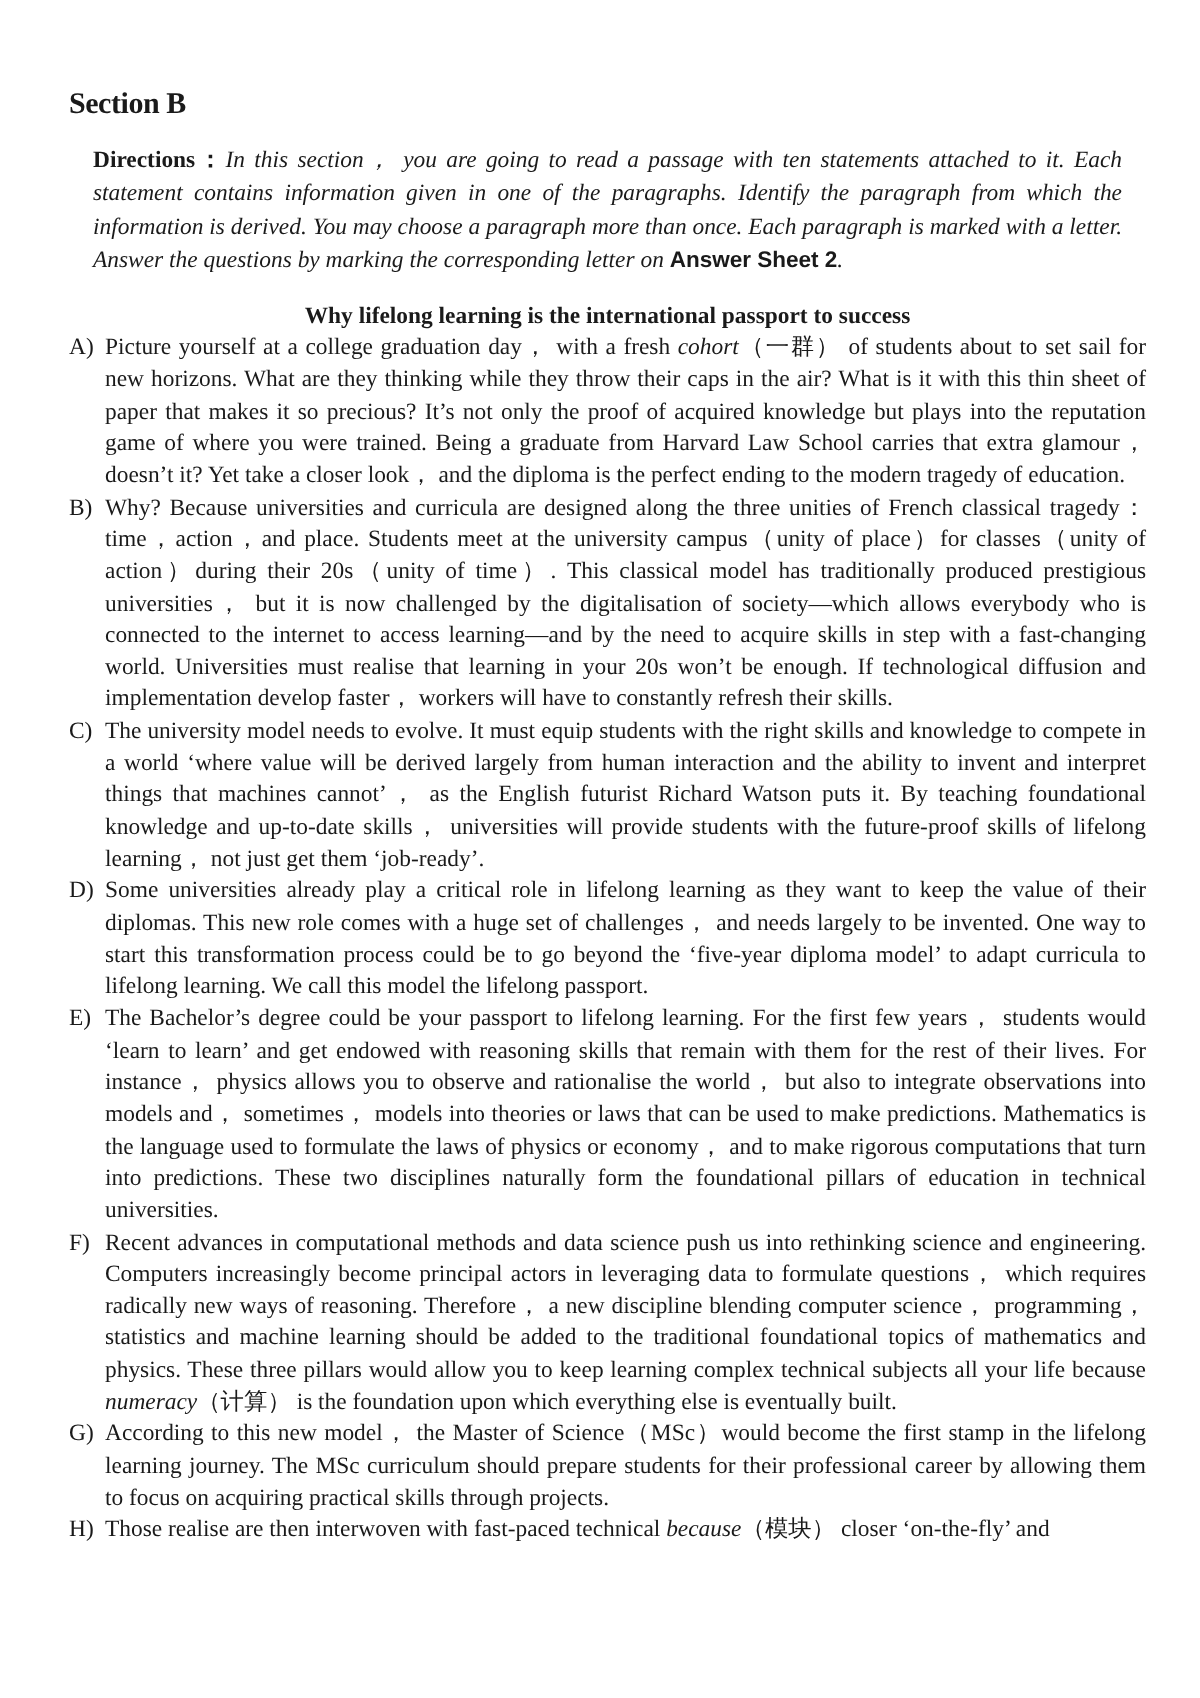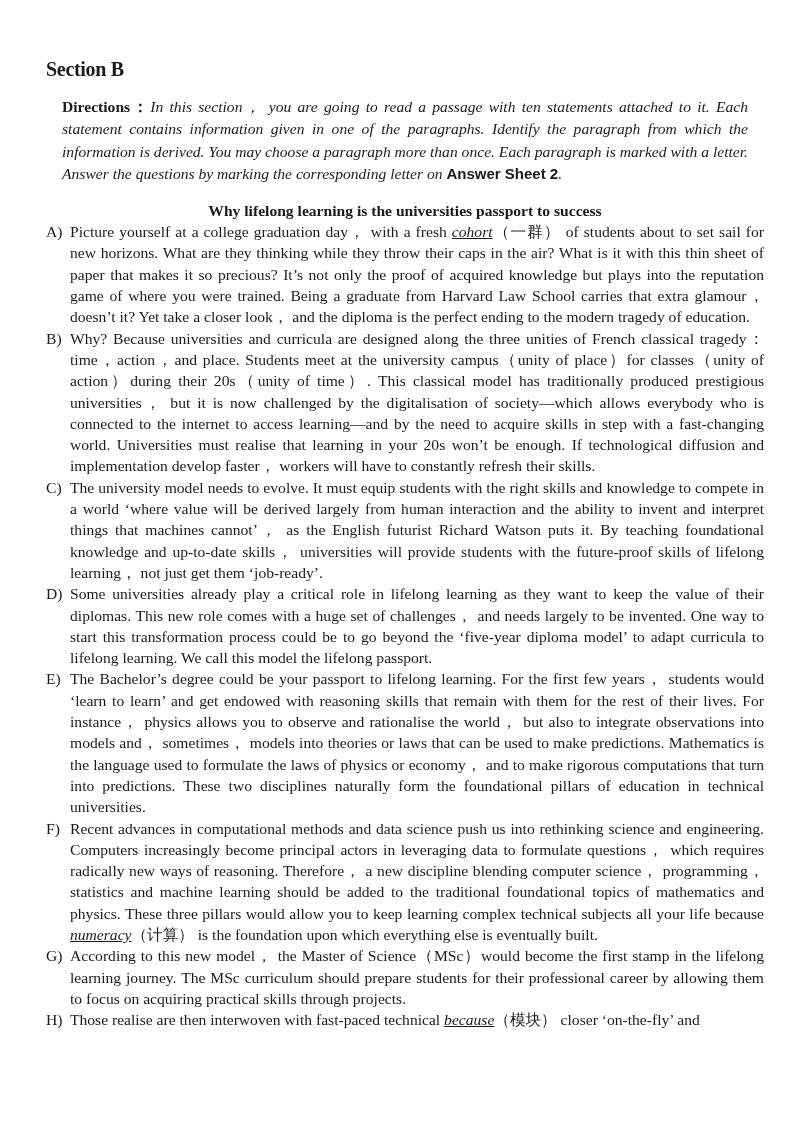--- a/index.html
+++ b/index.html
@@ -53,41 +53,41 @@
     margin: 0;
   }
   .para .letter {
     flex: 0 0 24px;
     width: 24px;
   }
   .para .body {
     flex: 1 1 auto;
     text-align: justify;
   }
-  .para .body em { font-style: italic; text-decoration: underline; }
+  .para .body em { font-style: italic; }
   .footer {
     position: absolute;
     left: 0;
     right: 0;
     top: 1062px;
     text-align: center;
     font-size: 14.5px;
     font-family: "DejaVu Sans", "Liberation Sans", sans-serif;
   }
 </style>
 </head>
 <body>
 
 <div class="page">
 
   <div class="section-title">Section B</div>
 
   <p class="directions"><span class="dlabel">Directions：</span><span class="dtext">In this section， you are going to read a passage with ten statements attached to it. Each statement contains information given in one of the paragraphs. Identify the paragraph from which the information is derived. You may choose a paragraph more than once. Each paragraph is marked with a letter. Answer the questions by marking the corresponding letter on </span><span class="sheet">Answer Sheet 2</span><span class="dtext">.</span></p>
 
-  <div class="passage-title">Why lifelong learning is the universities passport to success</div>
+  <div class="passage-title">Why lifelong learning is the international passport to success</div>
 
   <div class="para">
     <span class="letter">A)</span>
     <span class="body"><span>Picture yourself at a college graduation day， with a fresh </span><em>cohort</em><span>（一群）</span><span> of students about to set sail for new horizons. What are they thinking while they throw their caps in the air? What is it with this thin sheet of paper that makes it so precious? It’s not only the proof of acquired knowledge but plays into the reputation game of where you were trained. Being a graduate from Harvard Law School carries that extra glamour， doesn’t it? Yet take a closer look， and the diploma is the perfect ending to the modern tragedy of education.</span></span>
   </div>
 
   <div class="para">
     <span class="letter">B)</span>
     <span class="body">Why? Because universities and curricula are designed along the three unities of French classical tragedy：time，action，and place. Students meet at the university campus（unity of place）for classes（unity of action）during their 20s（unity of time）. This classical model has traditionally produced prestigious universities， but it is now challenged by the digitalisation of society—which allows everybody who is connected to the internet to access learning—and by the need to acquire skills in step with a fast-changing world. Universities must realise that learning in your 20s won’t be enough. If technological diffusion and implementation develop faster， workers will have to constantly refresh their skills.</span>
   </div>

